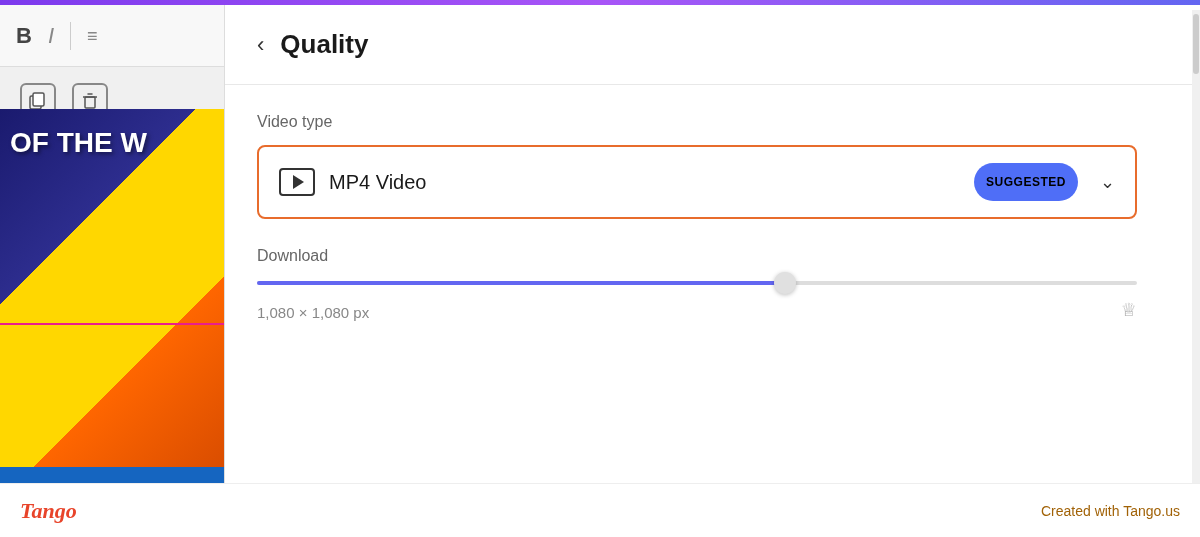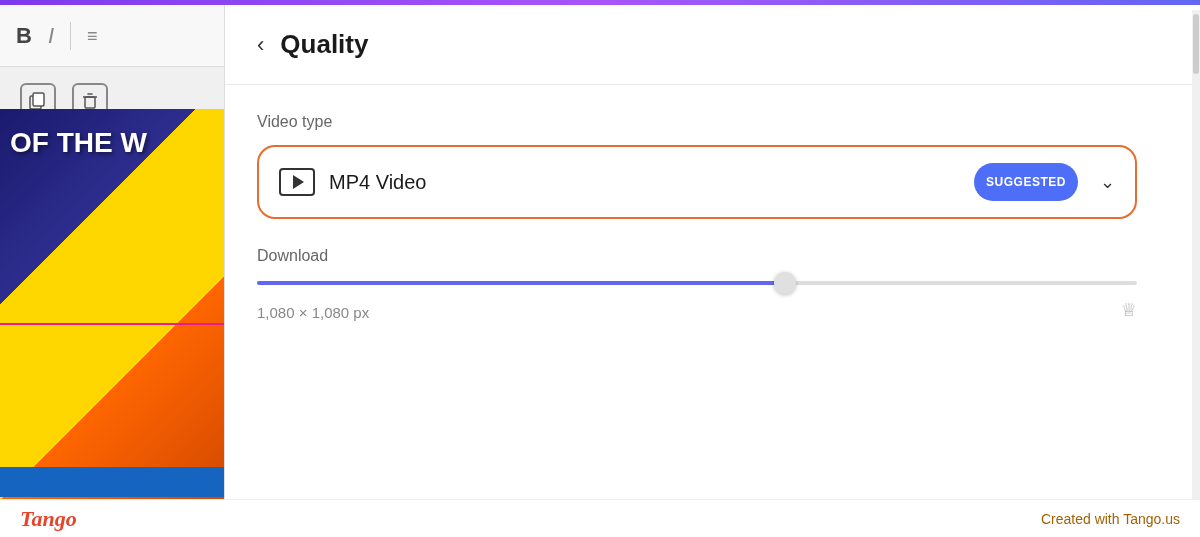--- a/index.html
+++ b/index.html
@@ -205,21 +205,21 @@
     .section-label {
       font-size: 16px;
       color: #666;
       margin-bottom: 14px;
       font-weight: 400;
     }
 
     
     .file-type-dropdown {
       border: 2px solid #e86c2c;
-      border-radius: 18px;
+      border-radius: 8px;
       padding: 16px 20px;
       display: flex;
       align-items: center;
       gap: 14px;
       cursor: pointer;
       background: #fff;
       margin-bottom: 28px;
       max-width: 880px;
     }
 
@@ -245,21 +245,21 @@
 
     .file-type-name {
       font-size: 20px;
       color: #1a1a1a;
       font-weight: 500;
       flex: 1;
     }
 
     .suggested-badge {
       background: #4f6ef7;
-      color: #ffffff;
+      color: #000000;
       font-size: 12px;
       font-weight: 700;
       padding: 12px 12px;
       border-radius: 20px;
       letter-spacing: 0.5px;
       text-transform: uppercase;
     }
 
     .chevron-down {
       font-size: 18px;
@@ -329,21 +329,21 @@
       font-size: 18px;
       color: #aaa;
     }
 
     
     .footer {
       position: absolute;
       bottom: 0;
       left: 0;
       right: 0;
-      height: 38px;
+      height: 54px;
       background: #fff;
       border-top: 1px solid #eee;
       display: flex;
       align-items: center;
       justify-content: space-between;
       padding: 0 20px;
     }
 
     .tango-logo {
       font-family: Georgia, serif;

